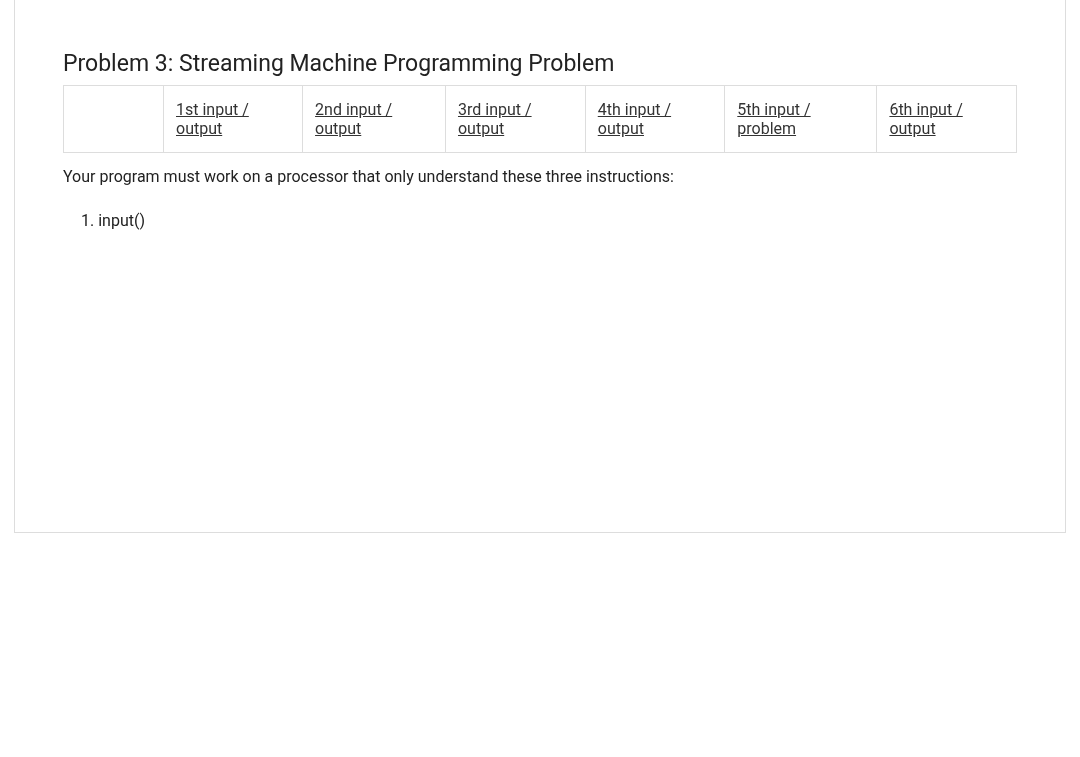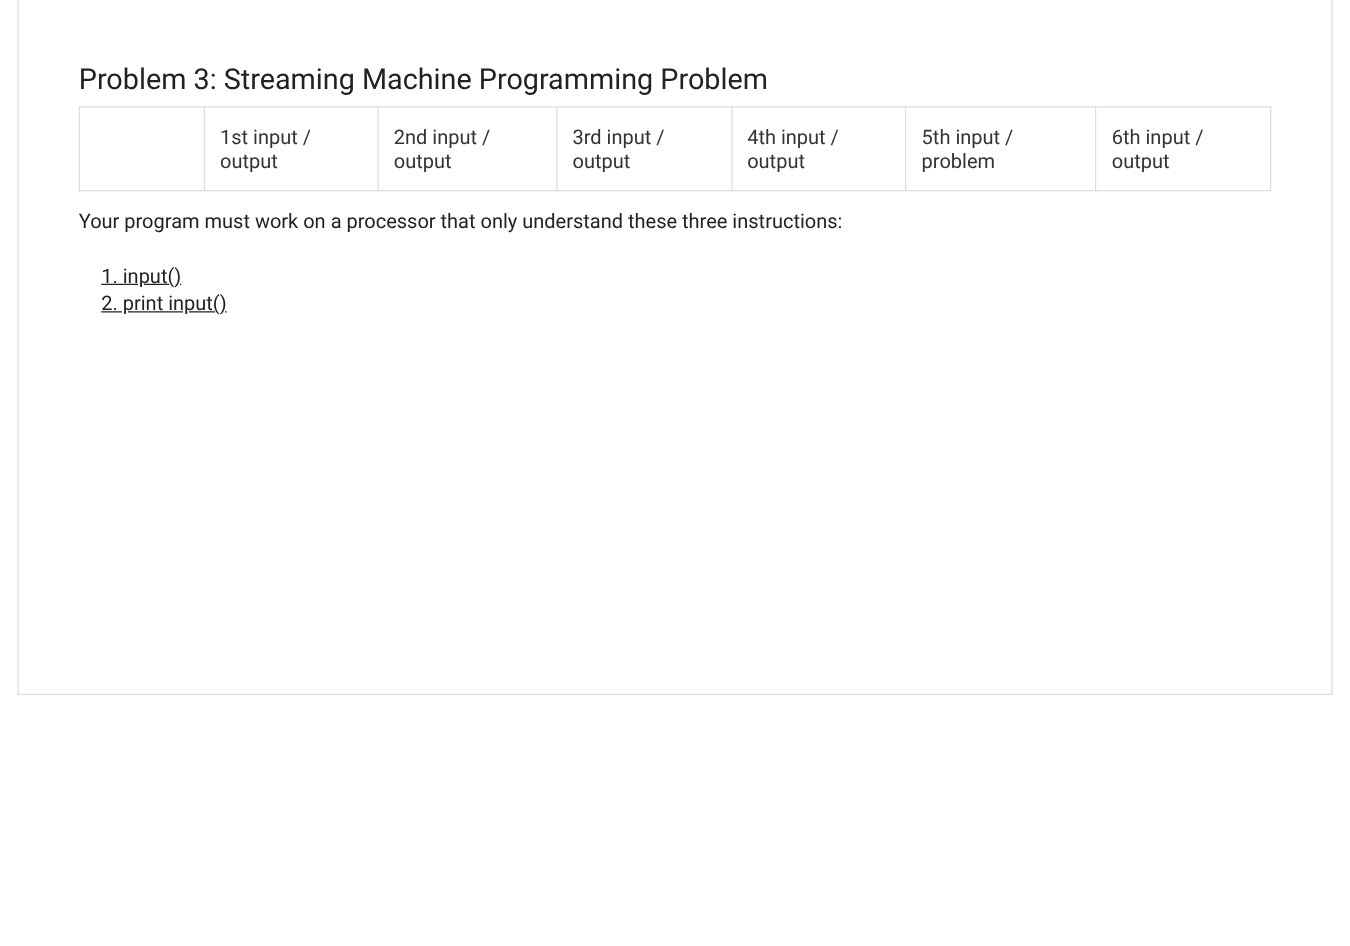--- a/index.html
+++ b/index.html
@@ -30,20 +30,21 @@
     .problem-instruction {
       font-size: 16px;
       font-weight: 400;
       margin-bottom: 20px;
       color: #222;
     }
     table {
       border-collapse: collapse;
       width: 100%;
       margin-bottom: 14px;
+      text-decoration: underline;
     }
     th, td {
       border: 1px solid #ddd;
       padding: 14px 12px;
       text-align: left;
       font-weight: 400;
       font-size: 16px;
       color: #333;
       vertical-align: top;
     }
@@ -60,21 +61,20 @@
     }
     .instructions-list {
       list-style: none;
       padding-left: 18px;
       font-size: 16px;
       line-height: 1.4;
       color: #222;
     }
     .instructions-list li {
       margin: 0;
-      text-decoration: underline;
     }
   </style>
 </head>
 <body>
 
 <div class="outer-container">
 
   <div class="problem-title">Problem 3: Streaming Machine Programming Problem</div>
 
   <table>
@@ -90,16 +90,15 @@
       </tr>
     </thead>
     <tbody>
     </tbody>
   </table>
 
   <div class="after-table">Your program must work on a processor that only understand these three instructions:</div>
 
   <ul class="instructions-list">
     <li>1. input()</li>
-    <li>2. print input()</li>
   </ul>
 
 </div>
 
 </body></html>

